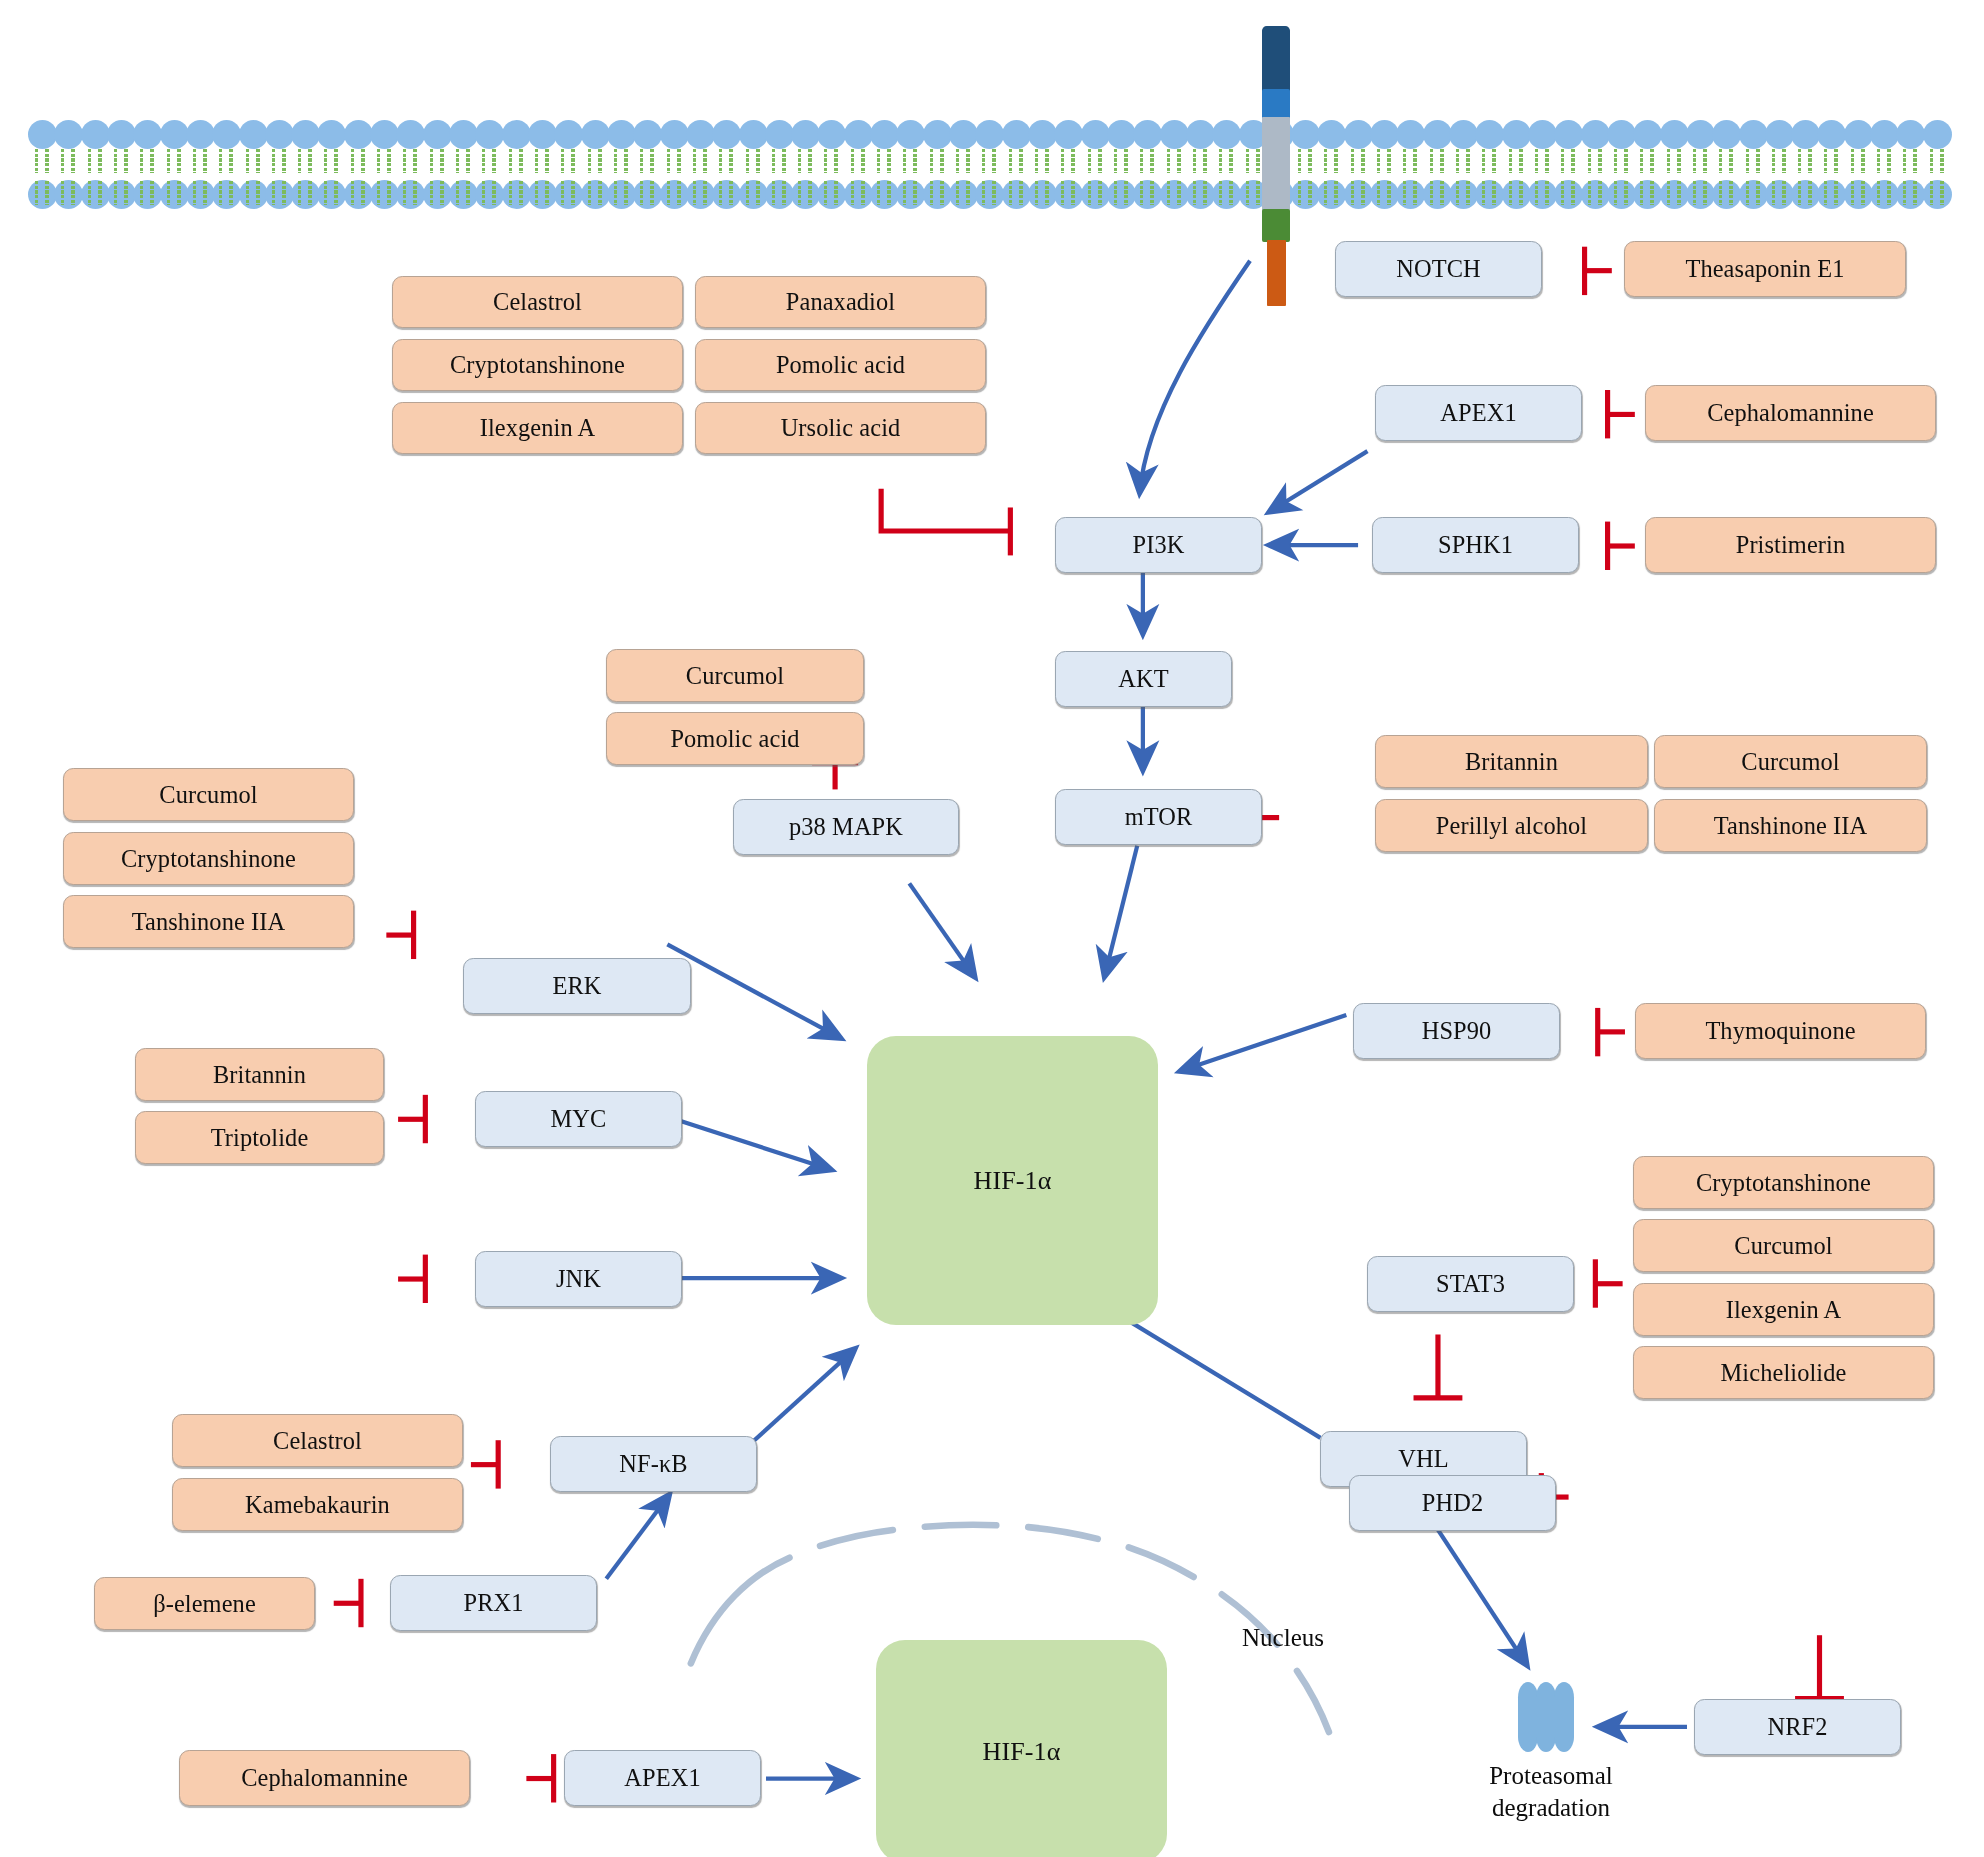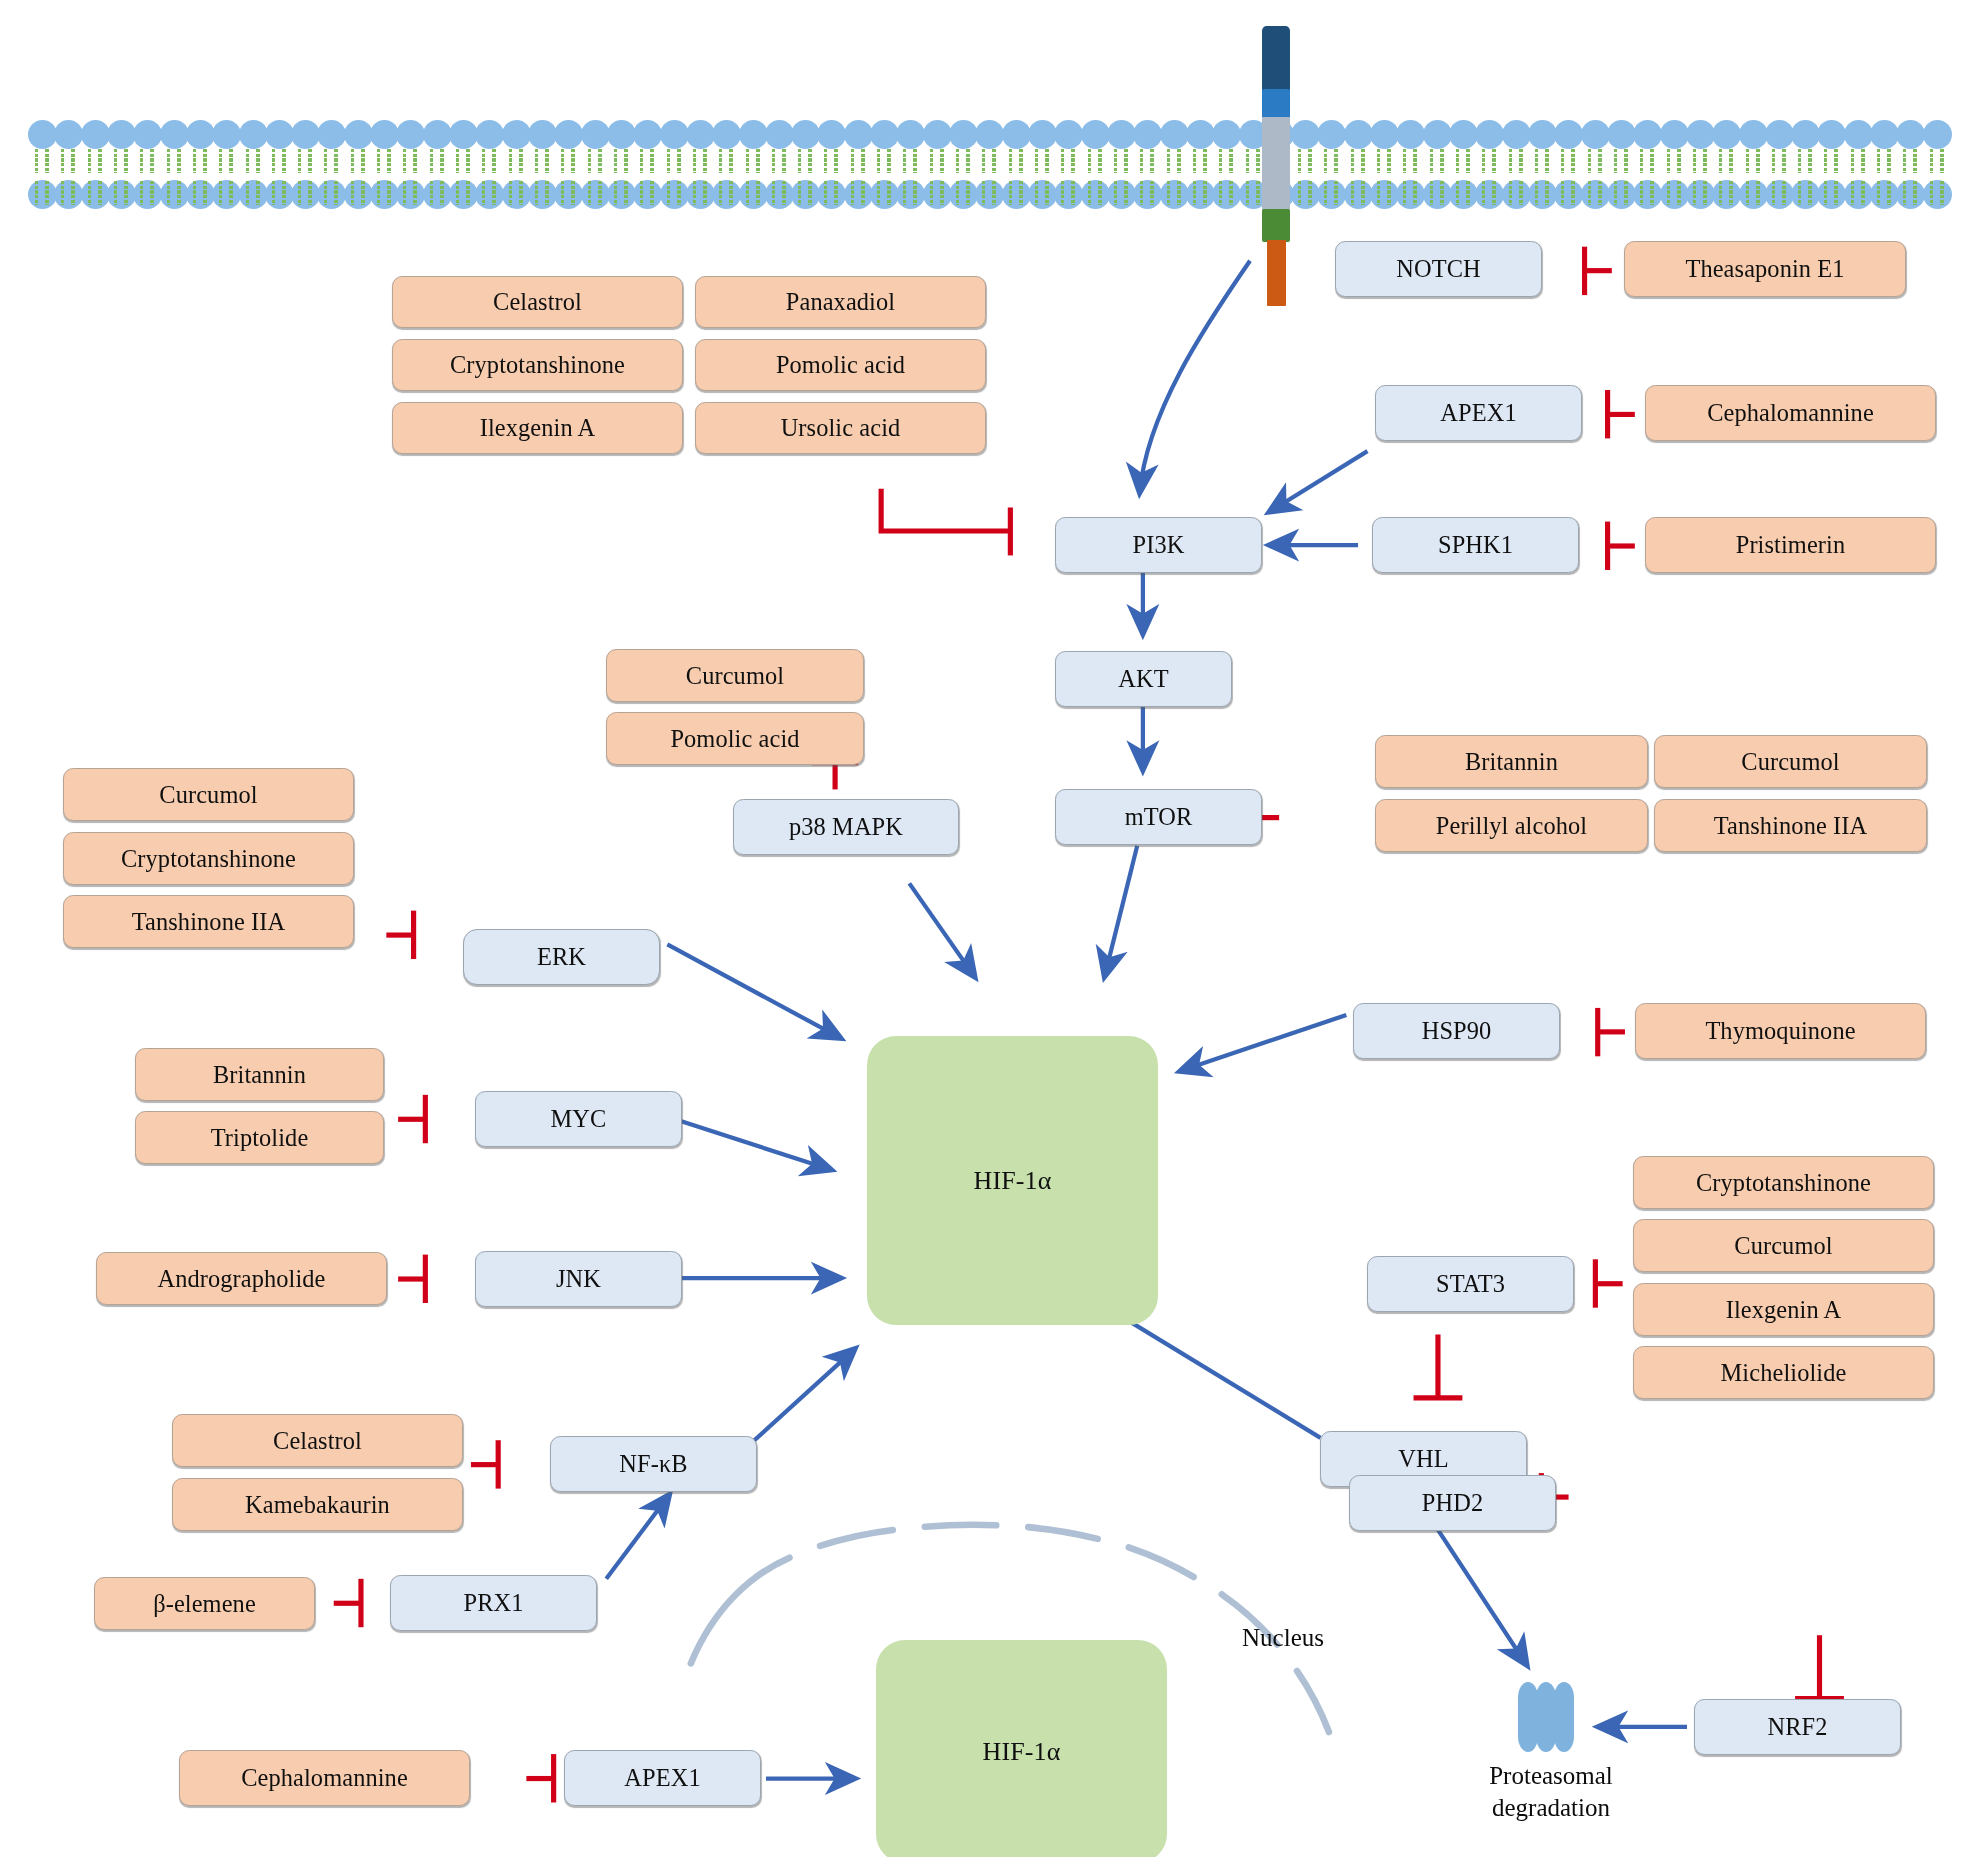--- a/index.html
+++ b/index.html
@@ -802,27 +802,26 @@
   <div class="node drug" style="left:1375px;top:799px;width:273px;height:53px;">Perillyl alcohol</div>
   <div class="node drug" style="left:1654px;top:799px;width:273px;height:53px;">Tanshinone IIA</div>
 
   <div class="node drug" style="left:606px;top:649px;width:258px;height:53px;">Curcumol</div>
   <div class="node drug" style="left:606px;top:712px;width:258px;height:53px;">Pomolic acid</div>
   <div class="node protein" style="left:733px;top:799px;width:226px;height:56px;">p38 MAPK</div>
 
   <div class="node drug" style="left:63px;top:768px;width:291px;height:53px;">Curcumol</div>
   <div class="node drug" style="left:63px;top:832px;width:291px;height:53px;">Cryptotanshinone</div>
   <div class="node drug" style="left:63px;top:895px;width:291px;height:53px;">Tanshinone IIA</div>
-  <div class="node protein" style="left:463px;top:929px;width:197px;height:56px;border-radius:14px;">ERK</div>
+  <div class="node protein" style="left:463px;top:958px;width:228px;height:56px;">ERK</div>
 
   <div class="node drug" style="left:135px;top:1048px;width:249px;height:53px;">Britannin</div>
   <div class="node drug" style="left:135px;top:1111px;width:249px;height:53px;">Triptolide</div>
   <div class="node protein" style="left:475px;top:1091px;width:207px;height:56px;">MYC</div>
 
-  <div class="node drug" style="left:96px;top:1252px;width:291px;height:53px;">Andrographolide</div>
   <div class="node protein" style="left:475px;top:1251px;width:207px;height:56px;">JNK</div>
 
   <div class="node hif" style="left:867px;top:1036px;width:291px;height:289px;">HIF-1α</div>
 
   <div class="node protein" style="left:1353px;top:1003px;width:207px;height:56px;">HSP90</div>
   <div class="node drug" style="left:1635px;top:1003px;width:291px;height:56px;">Thymoquinone</div>
 
   <div class="node protein" style="left:1367px;top:1256px;width:207px;height:56px;">STAT3</div>
   <div class="node drug" style="left:1633px;top:1156px;width:301px;height:53px;">Cryptotanshinone</div>
   <div class="node drug" style="left:1633px;top:1219px;width:301px;height:53px;">Curcumol</div>

